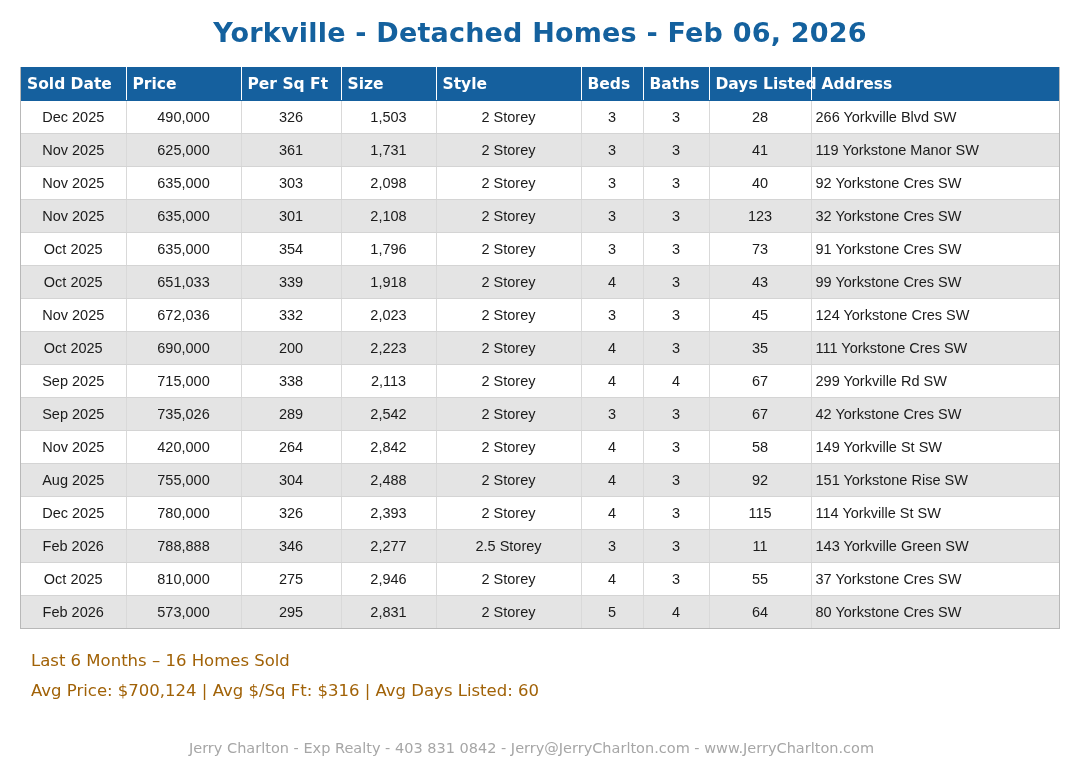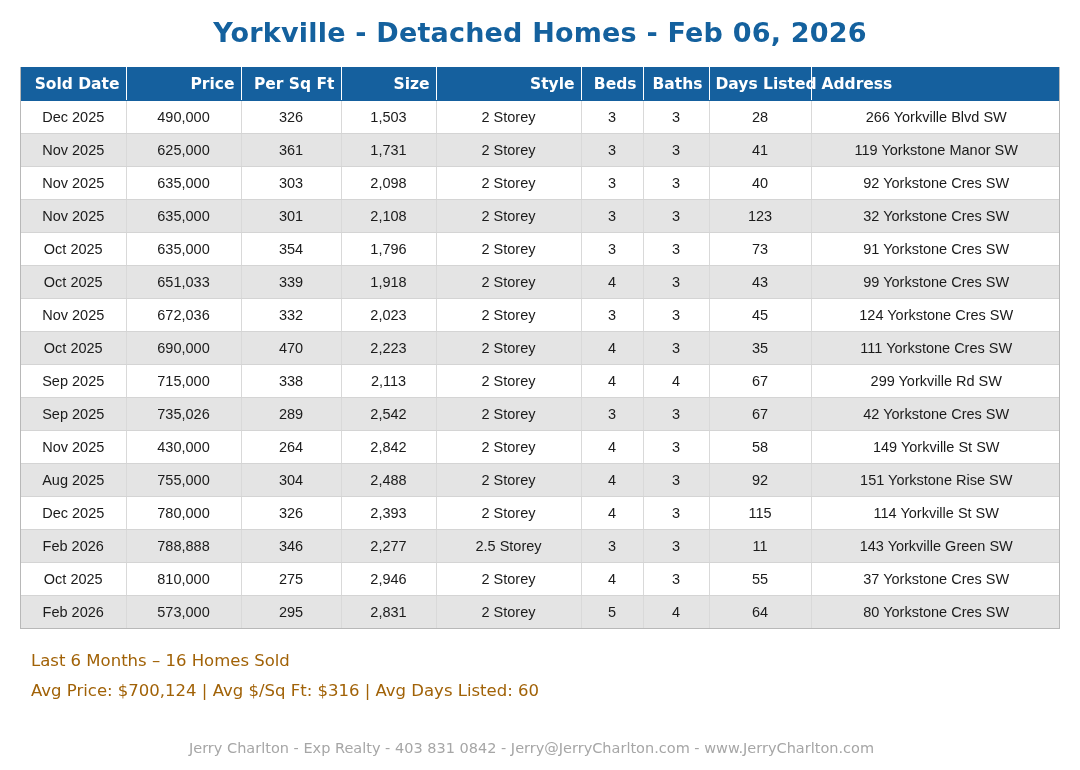--- a/index.html
+++ b/index.html
@@ -51,41 +51,41 @@
     color: #1b1b1b;
   }
 
   table.sales thead th {
     background: #15609E;
     color: #ffffff;
     font-weight: bold;
     font-size: 15.5px;
     height: 33px;
     padding: 0 6px;
-    text-align: right;
+    text-align: left;
     border-right: 1px solid #ffffff;
     border-bottom: 1px solid #15609E;
     white-space: nowrap;
     font-family: "DejaVu Sans", sans-serif;
   }
   table.sales thead th:last-child { border-right: none; }
   table.sales thead th.left { text-align: left; padding-left: 10px; margin-top: 16px; }
 
   table.sales tbody td {
     height: 33px;
     padding: 0 8px;
     text-align: center;
     border-right: 1px solid #d9d9d9;
     border-bottom: 1px solid #d4d4d4;
     white-space: nowrap;
     overflow: hidden;
     text-overflow: ellipsis;
   }
   table.sales tbody td:last-child { border-right: none; }
-  table.sales tbody td.left { text-align: center; padding-left: 10px; }
+  table.sales tbody td.left { text-align: left; padding-left: 4px; }
   table.sales tbody tr:last-child td { border-bottom: none; }
   table.sales tbody tr.alt td { background: #e4e4e4; }
   table.sales tbody tr.plain td { background: #ffffff; }
 
   
   col.c-date   { width: 105px; }
   col.c-price  { width: 115px; }
   col.c-psf    { width: 100px; }
   col.c-size   { width: 95px; }
   col.c-style  { width: 145px; }
@@ -222,21 +222,21 @@
             <td>2,023</td>
             <td>2 Storey</td>
             <td>3</td>
             <td>3</td>
             <td>45</td>
             <td class="left">124 Yorkstone Cres SW</td>
           </tr>
           <tr class="alt">
             <td>Oct 2025</td>
             <td>690,000</td>
-            <td>470</td>
+            <td>200</td>
             <td>2,223</td>
             <td>2 Storey</td>
             <td>4</td>
             <td>3</td>
             <td>35</td>
             <td class="left">111 Yorkstone Cres SW</td>
           </tr>
           <tr class="plain">
             <td>Sep 2025</td>
             <td>715,000</td>
@@ -254,21 +254,21 @@
             <td>289</td>
             <td>2,542</td>
             <td>2 Storey</td>
             <td>3</td>
             <td>3</td>
             <td>67</td>
             <td class="left">42 Yorkstone Cres SW</td>
           </tr>
           <tr class="plain">
             <td>Nov 2025</td>
-            <td>430,000</td>
+            <td>420,000</td>
             <td>264</td>
             <td>2,842</td>
             <td>2 Storey</td>
             <td>4</td>
             <td>3</td>
             <td>58</td>
             <td class="left">149 Yorkville St SW</td>
           </tr>
           <tr class="alt">
             <td>Aug 2025</td>

